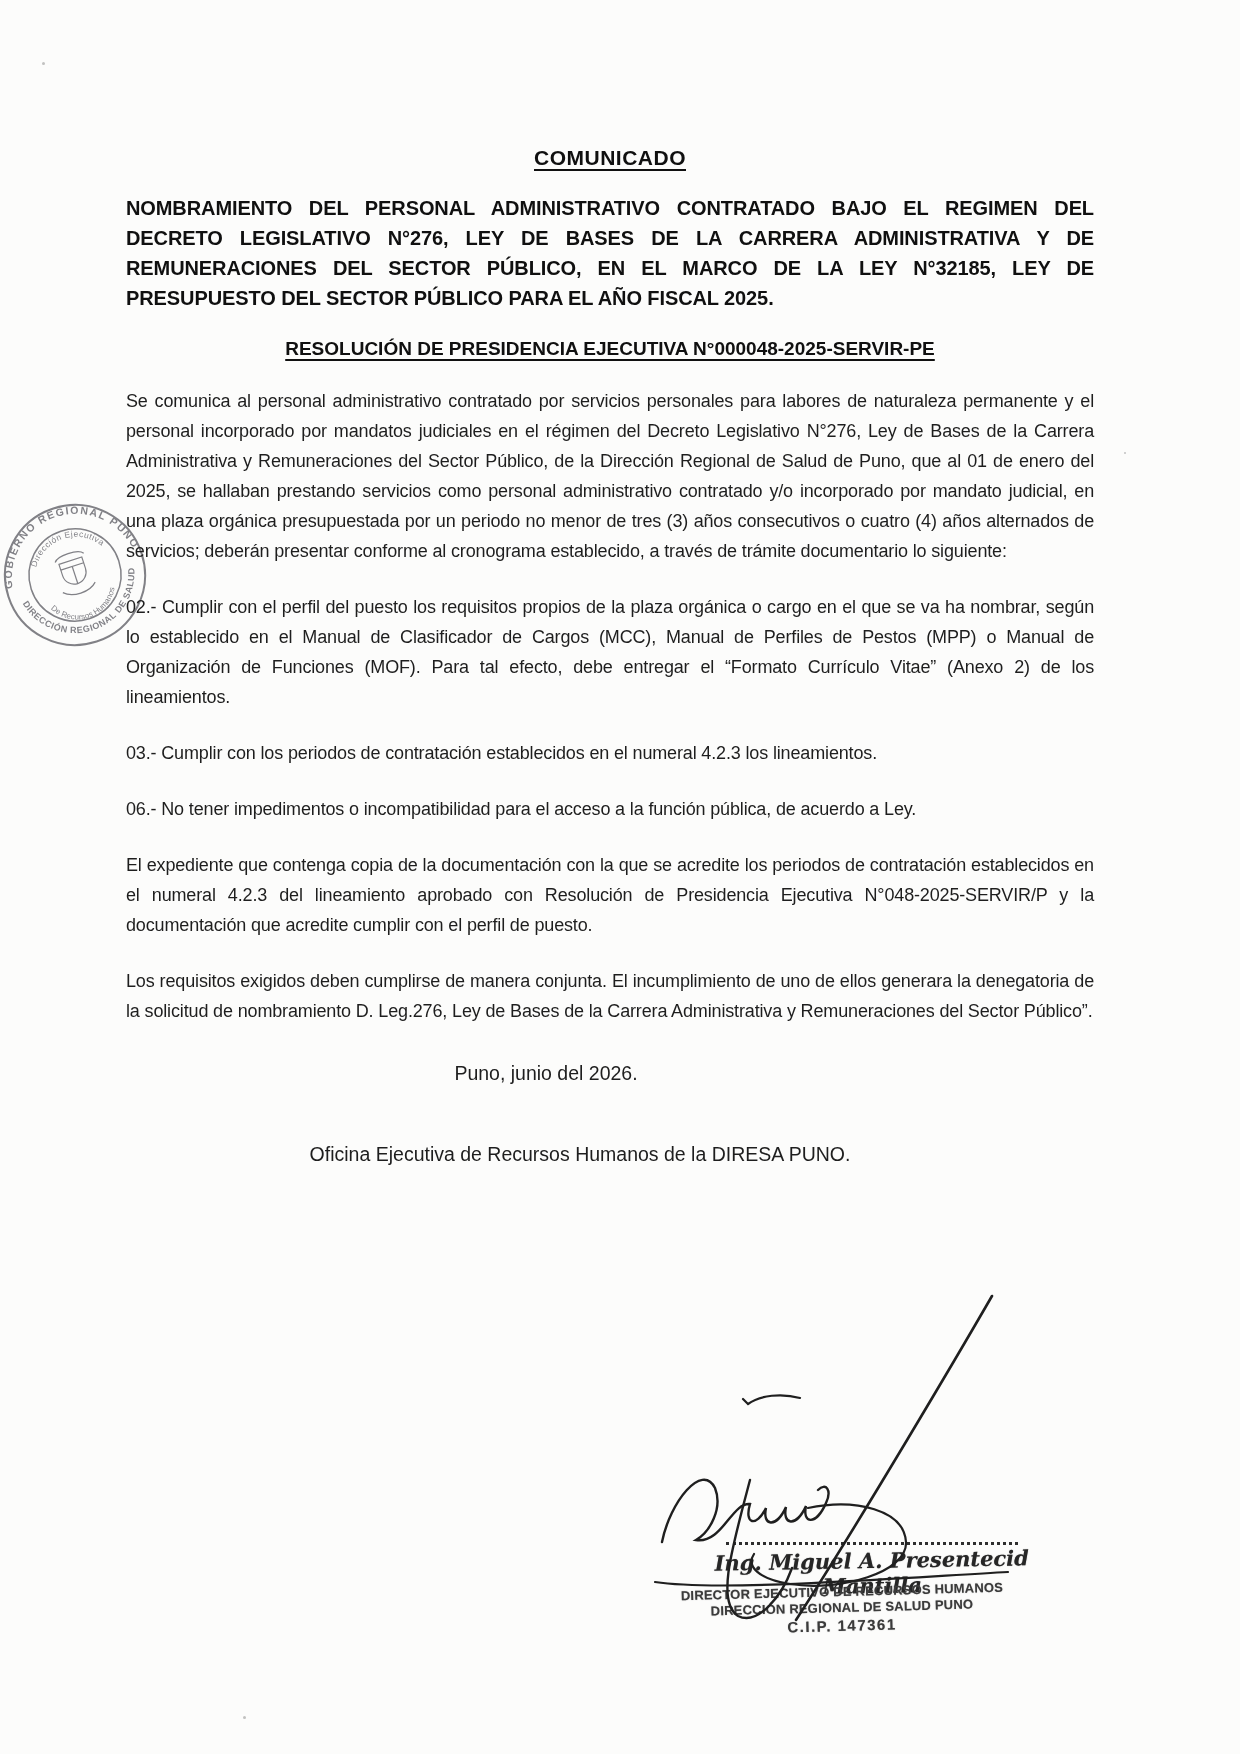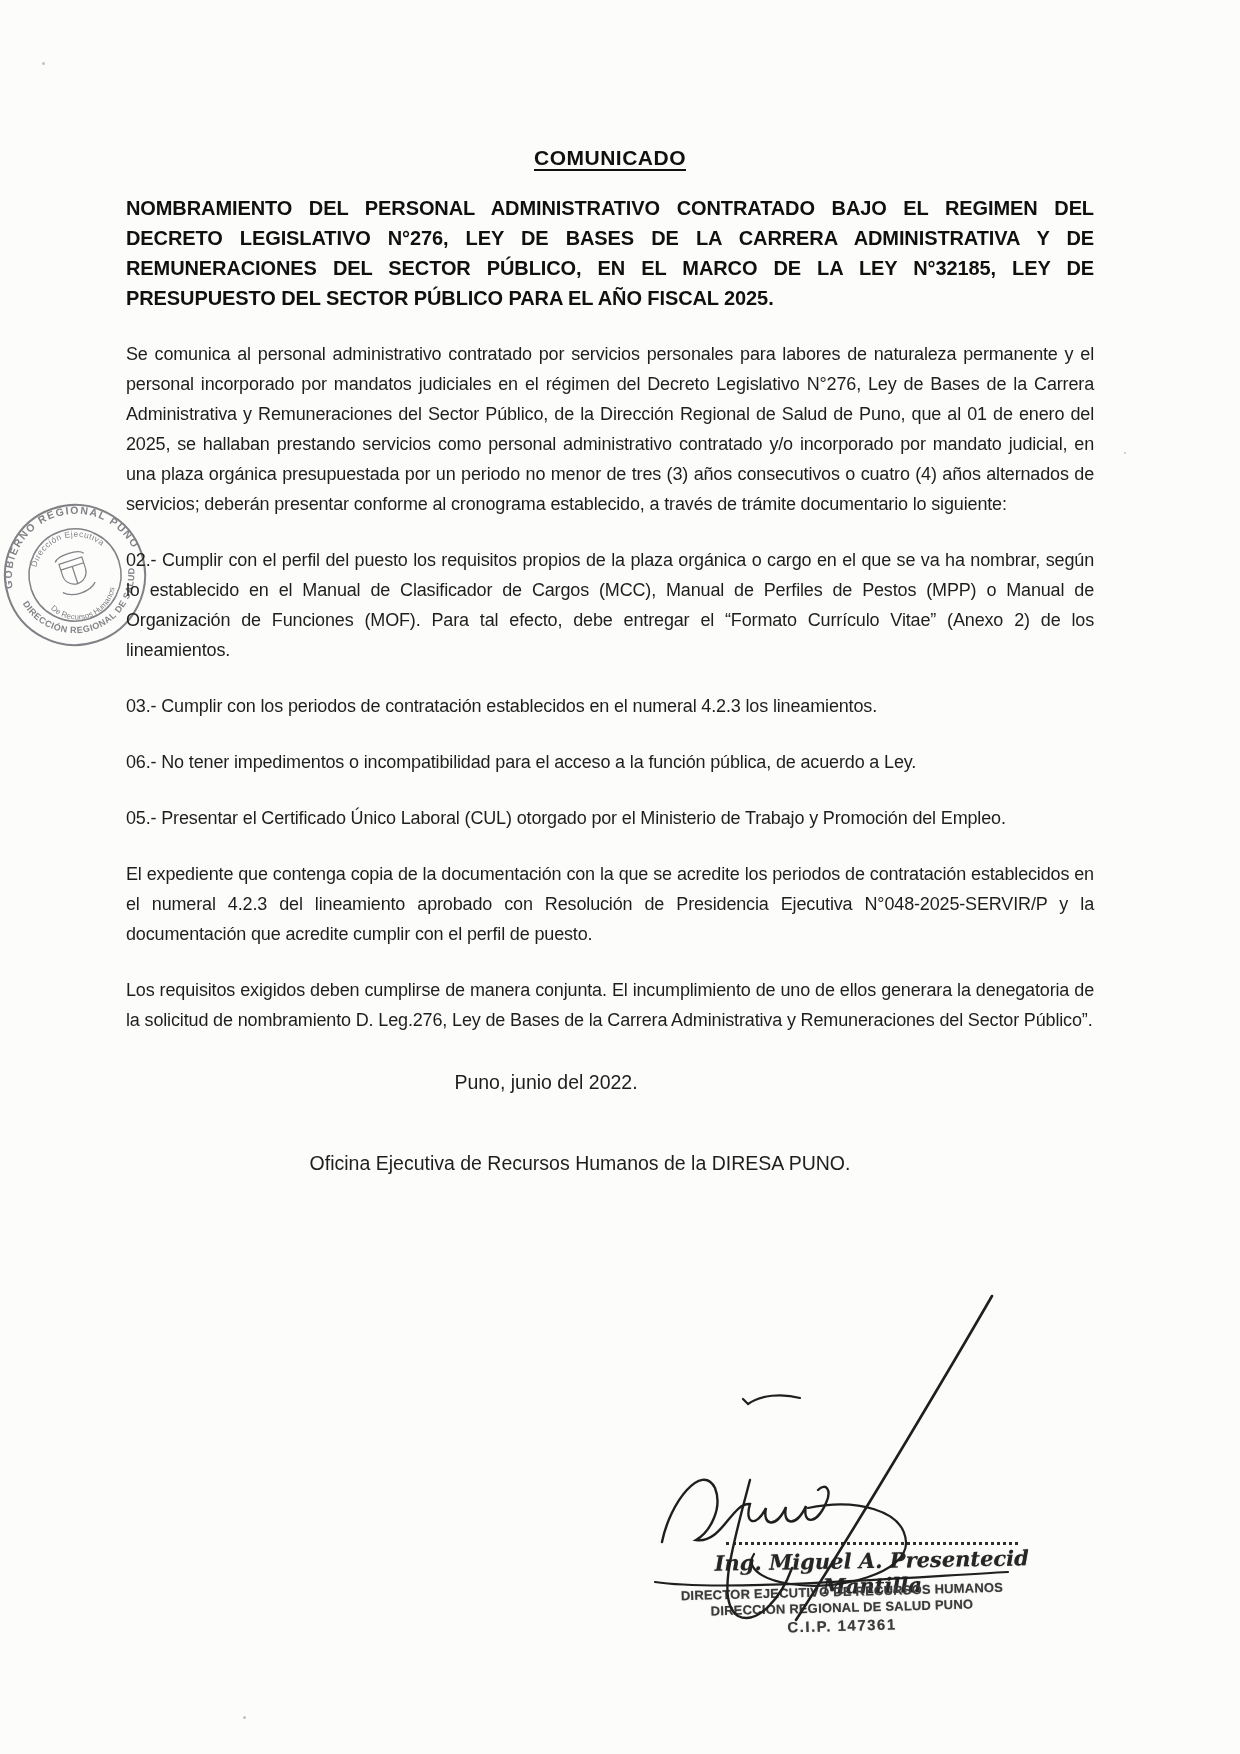--- a/index.html
+++ b/index.html
@@ -63,32 +63,32 @@
 
   <div class="speck speck1"></div>
   <div class="speck speck2"></div>
   <div class="speck speck3"></div>
 
   <div class="content">
     <h1 class="title"><span>COMUNICADO</span></h1>
 
     <p class="heading">NOMBRAMIENTO DEL PERSONAL ADMINISTRATIVO CONTRATADO BAJO EL REGIMEN DEL DECRETO LEGISLATIVO N°276, LEY DE BASES DE LA CARRERA ADMINISTRATIVA Y DE REMUNERACIONES DEL SECTOR PÚBLICO, EN EL MARCO DE LA LEY N°32185, LEY DE PRESUPUESTO DEL SECTOR PÚBLICO PARA EL AÑO FISCAL 2025.</p>
 
+    <h2 class="subtitle"><span>RESOLUCIÓN DE PRESIDENCIA EJECUTIVA N°000048-2025-SERVIR-PE</span></h2>
 
     <p class="para">Se comunica al personal administrativo contratado por servicios personales para labores de naturaleza permanente y el personal incorporado por mandatos judiciales en el régimen del Decreto Legislativo N°276, Ley de Bases de la Carrera Administrativa y Remuneraciones del Sector Público,  de la Dirección Regional de Salud de Puno, que al 01 de enero del 2025, se hallaban  prestando servicios como personal administrativo contratado y/o incorporado  por mandato judicial, en una plaza orgánica presupuestada por un periodo no menor de tres (3) años consecutivos o cuatro (4) años alternados de servicios; deberán presentar conforme al cronograma establecido, a través de trámite documentario lo siguiente:</p>
 
     <p class="para">02.- Cumplir con el perfil del puesto los requisitos propios de la plaza orgánica o cargo en el que se va ha nombrar, según lo establecido en el Manual de Clasificador de Cargos (MCC), Manual de Perfiles de Pestos (MPP) o Manual de Organización de Funciones (MOF). Para tal efecto, debe entregar el “Formato Currículo Vitae” (Anexo 2) de los lineamientos.</p>
     <p class="para">03.- Cumplir con los periodos de contratación establecidos en el numeral 4.2.3 los lineamientos.</p>
     <p class="para">06.- No tener impedimentos o incompatibilidad para el acceso a la función pública, de acuerdo a Ley.</p>
-    <p class="para">05.- Presentar el Certificado Único Laboral (CUL) otorgado por el Ministerio de Trabajo y Promoción del Empleo.</p>
 
     <p class="para">El expediente que contenga copia de la documentación con la que se acredite los periodos de contratación establecidos en el numeral 4.2.3 del lineamiento aprobado con Resolución de Presidencia Ejecutiva N°048-2025-SERVIR/P y la documentación que acredite cumplir con el perfil de puesto.</p>
     <p class="para">Los requisitos exigidos deben cumplirse de manera conjunta. El incumplimiento de uno de ellos generara la denegatoria de la solicitud de nombramiento D. Leg.276, Ley de Bases de la Carrera Administrativa y Remuneraciones del Sector Público”.</p>
 
-    <p class="date-line">Puno, junio del 2022.</p>
+    <p class="date-line">Puno, junio del 2026.</p>
     <p class="office-line">Oficina Ejecutiva de Recursos Humanos de la DIRESA PUNO.</p>
   </div>
 
   <svg class="seal" viewBox="0 0 150 150" xmlns="http://www.w3.org/2000/svg">
     <defs>
       <path id="arcTopOuter" d="M 11 78 A 64 64 0 1 1 139 78"></path>
       <path id="arcBotOuter" d="M 16 84 A 60 60 0 0 0 134 84"></path>
       <path id="arcTopInner" d="M 34 78 A 41 41 0 1 1 116 78"></path>
       <path id="arcBotInner" d="M 37 82 A 38 38 0 0 0 113 82"></path>
     </defs>

